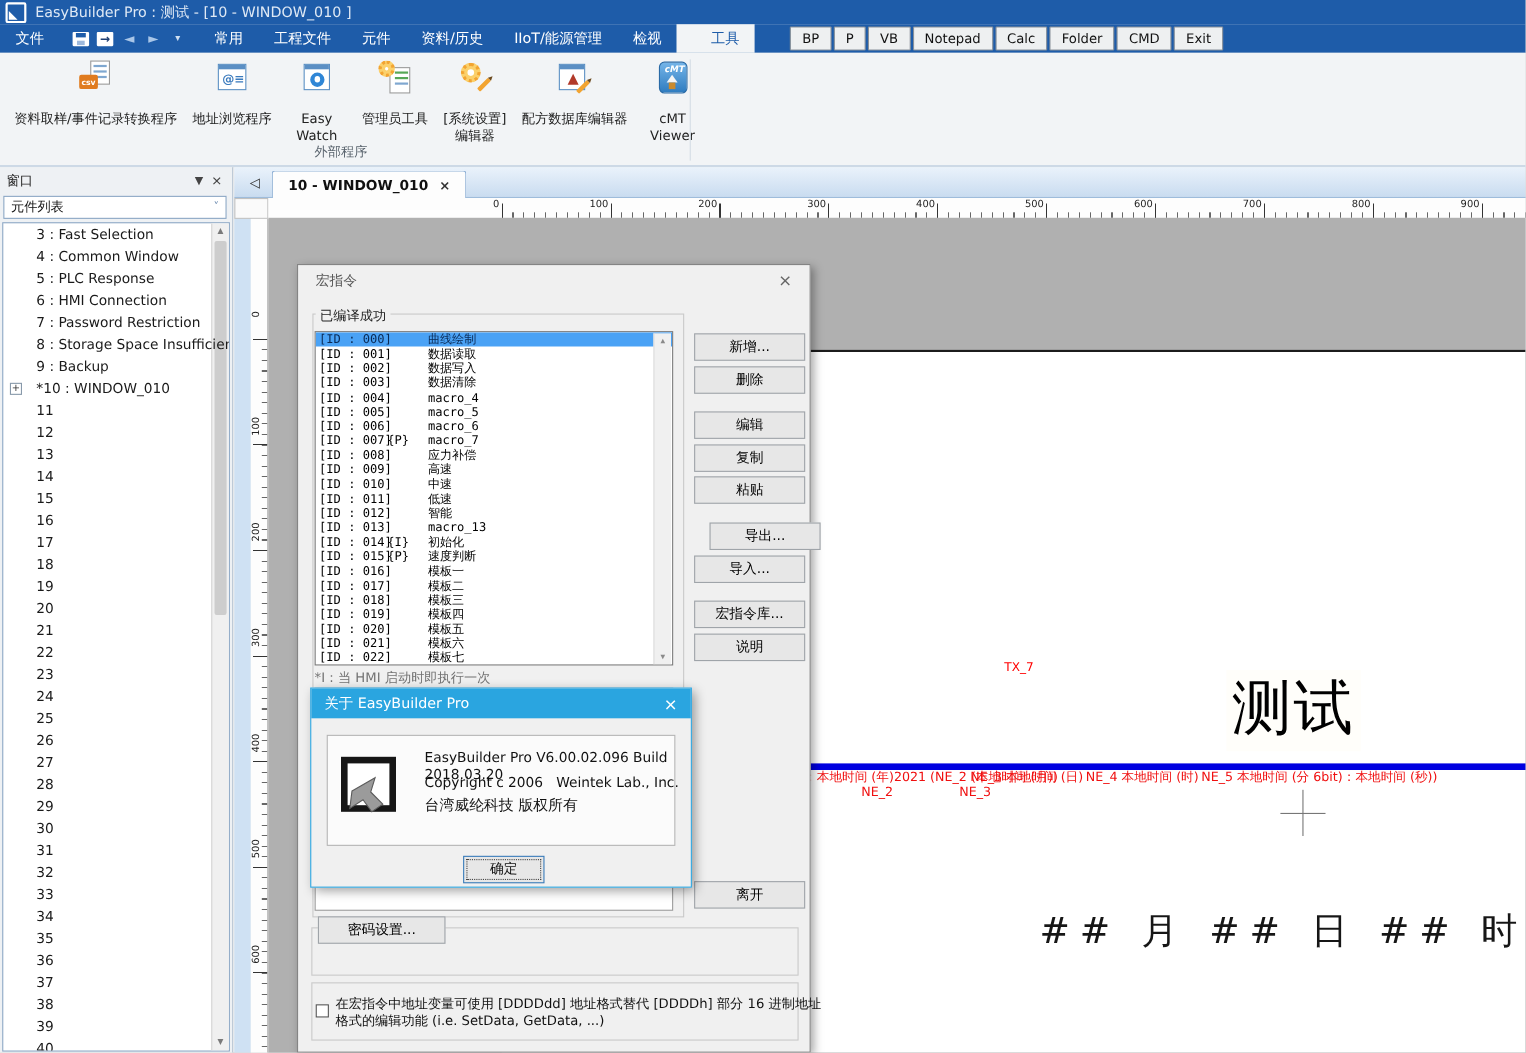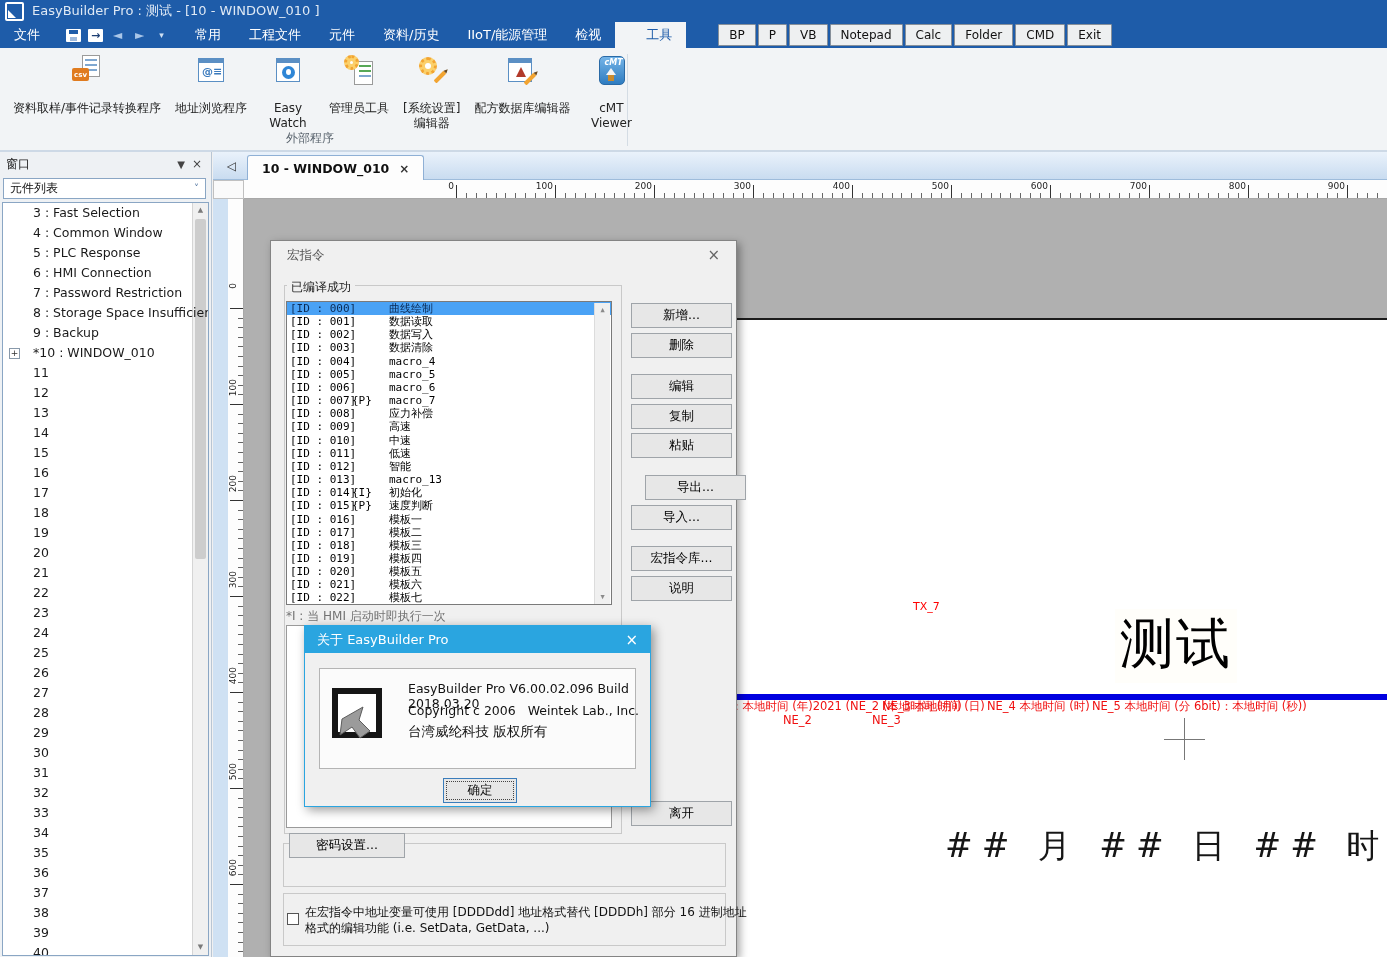--- a/index.html
+++ b/index.html
@@ -119,21 +119,21 @@
   .lb-sb .arr{position:absolute;left:0;width:100%;height:14px;color:#8a8a8a;font-size:7px;text-align:center;line-height:14px;}
   .note{position:absolute;left:15px;top:367px;font-size:12px;color:#737373;}
   .descbox{position:absolute;left:15px;top:384px;width:326px;height:203px;background:#fff;border:1px solid #9a9a9a;box-sizing:border-box;}
   .btn{background:#e7e7e7;border:1px solid #9fa4a9;box-sizing:border-box;display:flex;align-items:center;justify-content:center;
        font-size:12.5px;color:#000;}
   .side-btn{position:absolute;left:360px;width:101px;height:25px;}
   .pw-btn{position:absolute;left:18px;top:592px;width:116px;height:25px;}
   .checkbox{position:absolute;left:16px;top:672px;width:12px;height:12px;background:#fff;border:1px solid #555;box-sizing:border-box;}
   .cb-text{position:absolute;left:34px;font-size:12px;color:#111;white-space:nowrap;}
 
-  .about-dlg{left:304px;top:625px;width:347px;height:182px;z-index:20;background:#f0f0f0;border:1px solid #2aa5e0;box-shadow:3px 3px 10px rgba(0,0,0,.4);box-sizing:border-box;}
+  .about-dlg{left:282px;top:625px;width:347px;height:182px;z-index:20;background:#f0f0f0;border:1px solid #2aa5e0;box-shadow:3px 3px 10px rgba(0,0,0,.4);box-sizing:border-box;}
   .about-title{position:absolute;left:0;top:0;right:0;height:27px;background:#2aa5e0;color:#fff;display:flex;align-items:center;
                padding:0 12px;box-sizing:border-box;font-size:13px;}
   .about-title .sp{flex:1;}
   .about-box{position:absolute;left:14px;top:42px;width:317px;height:101px;background:#fbfbfb;border:1px solid #b4b4b4;box-sizing:border-box;}
   .about-line{position:absolute;left:88px;font-size:12.5px;color:#111;}
   .ok-btn{position:absolute;left:138px;top:152px;width:72px;height:23px;background:#e7e7e7;border:1px solid #3b7dbb;
           outline:1px dotted #444;outline-offset:-4px;display:flex;align-items:center;justify-content:center;font-size:12.5px;}
 </style>
 </head>
 <body>

